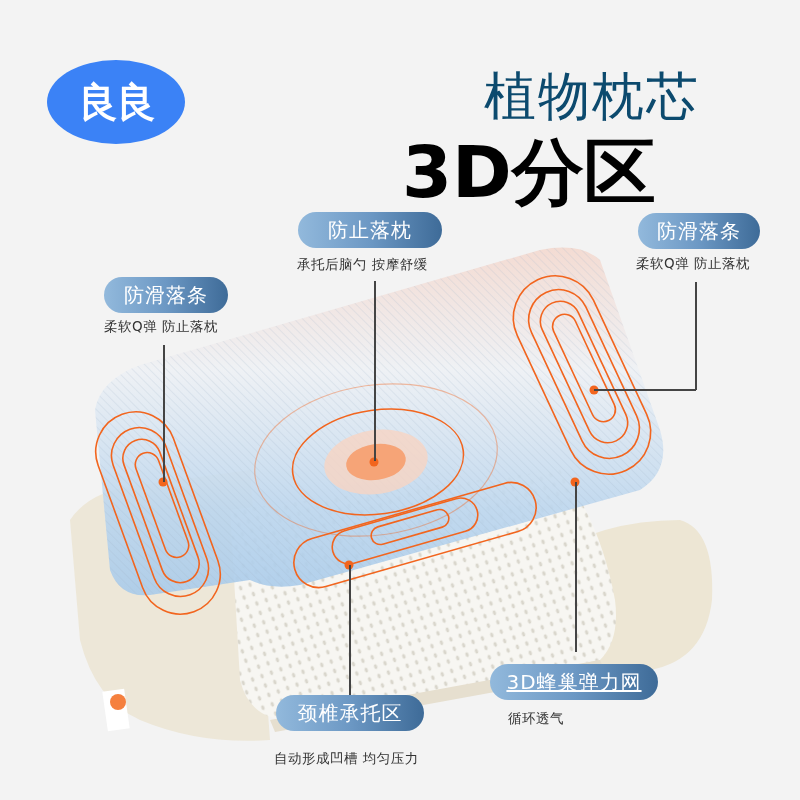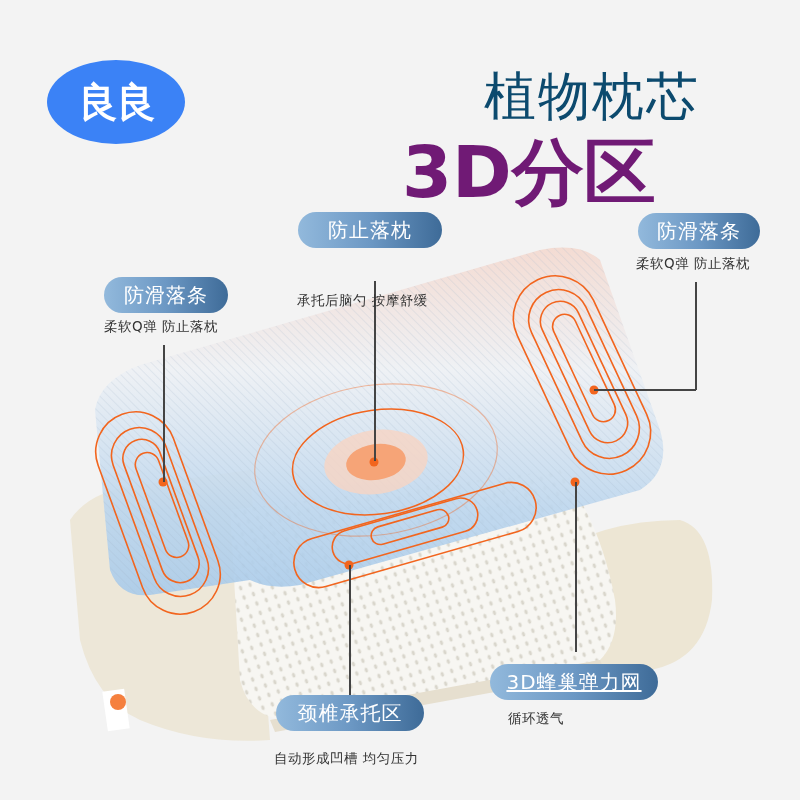--- a/index.html
+++ b/index.html
@@ -12,21 +12,21 @@
     display:flex; align-items:center; justify-content:center;
   }
   .logo span { color:#fff; font-size:40px; font-weight:bold; letter-spacing:-2px; }
 
   .title1 {
     position:absolute; left:484px; top:58px; font-size:52px; font-weight:normal;
     color:#0c4a6e; letter-spacing:2px; line-height:76px; white-space:nowrap;
   }
   .title2 {
     position:absolute; left:402px; top:134px; font-size:72px; font-weight:bold;
-    color:#701a75; line-height:76px; white-space:nowrap;
+    color:#000000; line-height:76px; white-space:nowrap;
   }
 
   .pill {
     position:absolute; height:36px; border-radius:18px;
     background:linear-gradient(90deg,#92b9dc 0%,#6c98c4 50%,#3e6b98 100%);
     color:#fff; font-size:20px; display:flex; align-items:center; justify-content:center;
     letter-spacing:1px; white-space:nowrap;
   }
   .sub {
     position:absolute; font-size:13.5px; color:#333; white-space:nowrap; letter-spacing:0.5px;
@@ -123,21 +123,21 @@
 <div class="vline" style="left:575px; top:482px; height:170px;"></div>
 
 <div class="logo">
   <span>良良</span>
 </div>
 
 <div class="title1">植物枕芯</div>
 <div class="title2">3D分区</div>
 
 <div class="pill" style="left:298px; top:212px; width:144px;">防止落枕</div>
-<div class="sub" style="left:297px; top:256px;margin-top:36px;">承托后脑勺  按摩舒缓</div>
+<div class="sub" style="left:297px; top:256px;">承托后脑勺  按摩舒缓</div>
 
 <div class="pill" style="left:104px; top:277px; width:124px;">防滑落条</div>
 <div class="sub" style="left:104px; top:318px;">柔软Q弹 防止落枕</div>
 
 <div class="pill" style="left:638px; top:213px; width:122px;">防滑落条</div>
 <div class="sub" style="left:636px; top:255px;">柔软Q弹 防止落枕</div>
 
 <div class="pill" style="left:276px; top:695px; width:148px;">颈椎承托区</div>
 <div class="sub" style="left:267px; top:750px;margin-left:7px;">自动形成凹槽   均匀压力</div>
 

